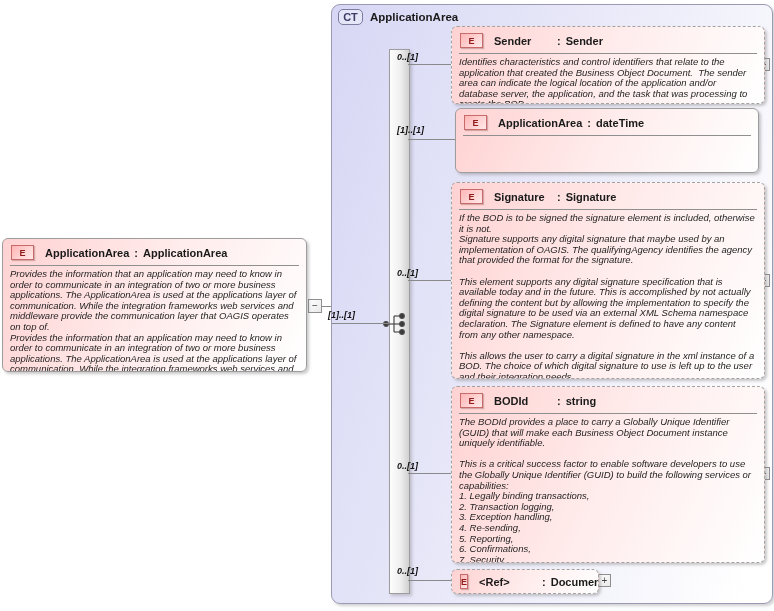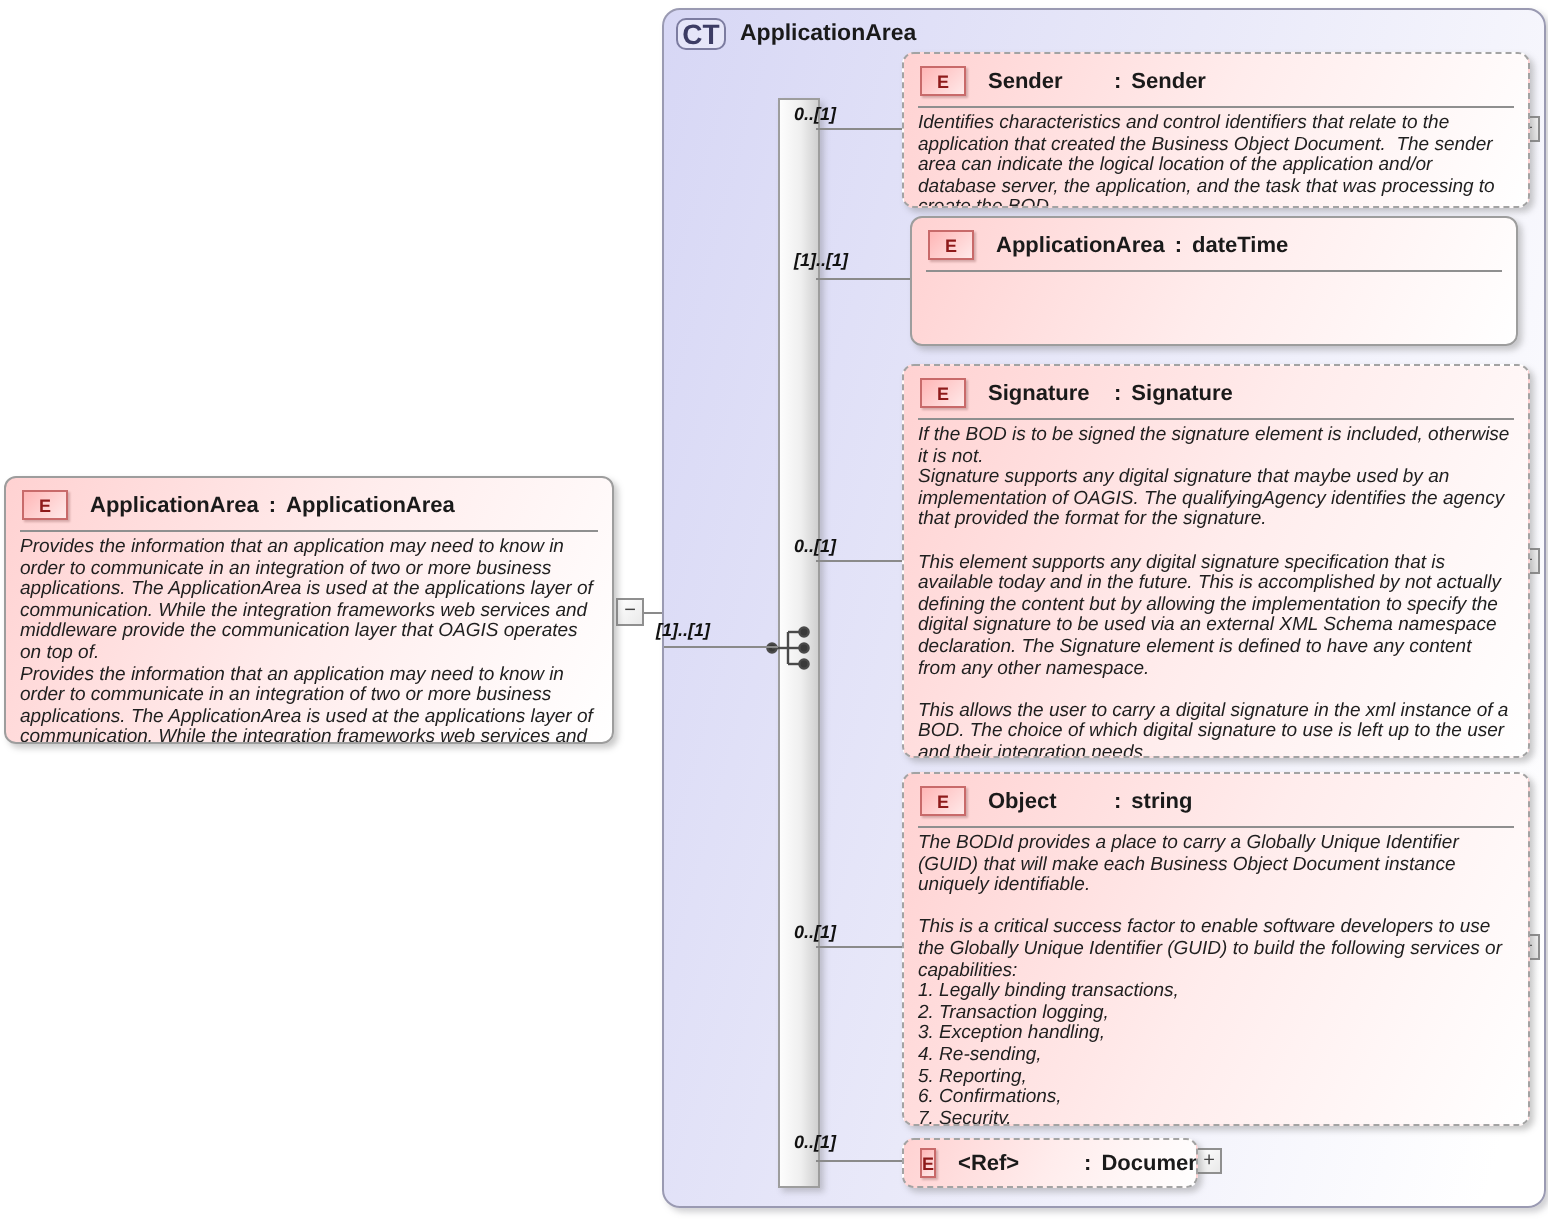--- a/index.html
+++ b/index.html
@@ -12,21 +12,21 @@
   .ct-container{
     position:absolute;left:331px;top:4px;width:440px;height:598px;
     border:1px solid #9a9ab2;border-radius:9px;
     background:linear-gradient(105deg,#d7d7f5 0%,#e9e9f9 45%,#ffffff 95%);
     box-shadow:2px 2px 3px rgba(120,120,130,0.35);
   }
   .ct-header{position:absolute;left:338px;top:9px;display:flex;align-items:center;gap:7px;}
   .ct-badge{
     display:inline-flex;justify-content:center;align-items:center;
     width:23px;height:14px;border:1.5px solid #7c7ca0;border-radius:5px;
-    font-size:14px;font-weight:bold;color:#3c3c64;background:rgba(255,255,255,0.35);
+    font-size:11px;font-weight:bold;color:#3c3c64;background:rgba(255,255,255,0.35);
   }
   .ct-title{font-size:11.5px;font-weight:bold;color:#1a1a1a;}
   
   .seq-bar{
     position:absolute;left:389px;top:49px;width:19px;height:543px;
     border:1px solid #9d9d9d;
     background:linear-gradient(to right,#fdfdfd 0%,#efefef 55%,#d0d0d0 100%);
     box-shadow:2px 2px 3px rgba(100,100,100,0.3);
   }
   .seq-glyph{position:absolute;left:382px;top:311px;}
@@ -190,21 +190,21 @@
 Signature supports any digital signature that maybe used by an implementation of OAGIS. The qualifyingAgency identifies the agency that provided the format for the signature.
 
 This element supports any digital signature specification that is available today and in the future. This is accomplished by not actually defining the content but by allowing the implementation to specify the digital signature to be used via an external XML Schema namespace declaration. The Signature element is defined to have any content from any other namespace.
 
 This allows the user to carry a digital signature in the xml instance of a BOD. The choice of which digital signature to use is left up to the user and their integration needs.</div>
   </div>
 
   <div class="el-box optional child box-bodid">
     <div class="box-header">
       <span class="e-badge">E</span>
-      <span class="el-name">Object</span>
+      <span class="el-name">BODId</span>
       <span class="el-colon">:</span>
       <span class="el-type">string</span>
     </div>
     <div class="sep"></div>
     <div class="el-desc">The BODId provides a place to carry a Globally Unique Identifier (GUID) that will make each Business Object Document instance uniquely identifiable.
 
 This is a critical success factor to enable software developers to use the Globally Unique Identifier (GUID) to build the following services or capabilities:
 1. Legally binding transactions,
 2. Transaction logging,
 3. Exception handling,

